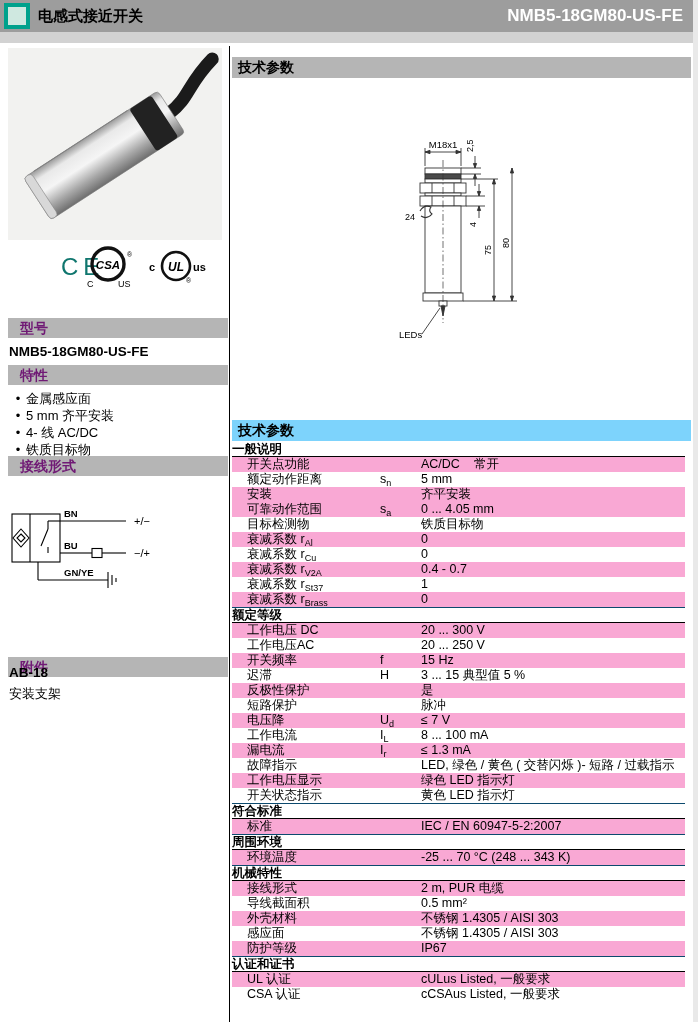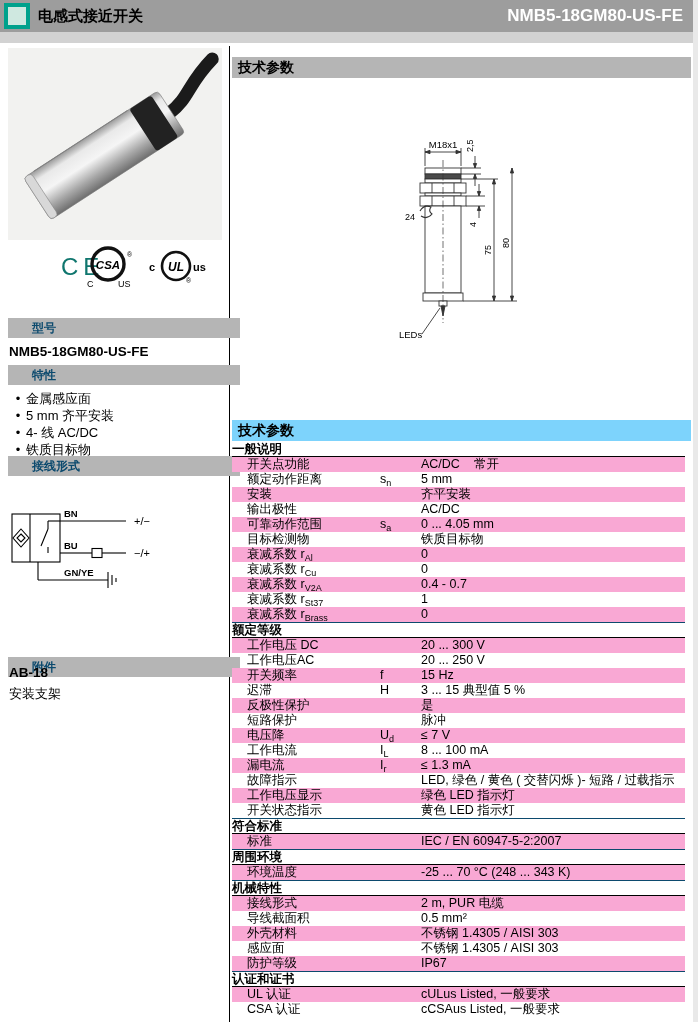--- a/index.html
+++ b/index.html
@@ -9,22 +9,22 @@
   
   .topbar{position:absolute;left:0;top:0;width:693px;height:32px;background:#9d9d9d;}
   .logo-square{position:absolute;left:4px;top:3px;width:18px;height:18px;
                border:4px solid #00a18c;background:#cfe8e0;}
   .topbar .title{position:absolute;left:38px;top:7px;font-size:15px;font-weight:bold;color:#000000;}
   .topbar .model{position:absolute;right:10px;top:6px;font-size:17px;font-weight:bold;color:#fff;}
   .substrip{position:absolute;left:0;top:32px;width:693px;height:11px;background:#d2d2d2;}
   
   .divider{position:absolute;left:229px;top:46px;width:1px;height:976px;background:#000;}
   
-  .bar{background:#b5b5b5;font-weight:bold;font-size:12px;line-height:20px;
-       padding-left:24px;color:#0c4a6e;}
+  .bar{background:#b5b5b5;font-weight:bold;font-size:14px;line-height:20px;
+       padding-left:12px;color:#701a75;}
   
   .leftcol{position:absolute;left:8px;top:44px;width:214px;}
   .photo{position:absolute;left:0;top:4px;width:214px;height:192px;background:#f2f2f0;}
   .certs{position:absolute;left:0;top:201px;width:214px;height:44px;}
   .ce{position:absolute;left:8px;top:8px;font-size:24px;letter-spacing:5px;color:#0f766e;margin-left:45px;}
   .bar-model{position:absolute;left:0;top:274px;width:208px;}
   .model-text{position:absolute;left:1px;top:300px;font-size:13.5px;font-weight:bold;}
   .bar-feat{position:absolute;left:0;top:321px;width:208px;}
   .features{position:absolute;left:2px;top:346px;font-size:13px;line-height:17px;}
   .features .fi{display:flex;}
@@ -245,25 +245,20 @@
         <div class="trow">
           <span class="t-label">额定动作距离</span>
           <span class="t-sym">s<sub>n</sub></span>
           <span class="t-val">5 mm</span>
         </div>
         <div class="trow shade">
           <span class="t-label">安装</span>
           <span class="t-sym"></span>
           <span class="t-val">齐平安装</span>
         </div>
-        <div class="trow">
-          <span class="t-label">输出极性</span>
-          <span class="t-sym"></span>
-          <span class="t-val">AC/DC</span>
-        </div>
         <div class="trow shade">
           <span class="t-label">可靠动作范围</span>
           <span class="t-sym">s<sub>a</sub></span>
           <span class="t-val">0 ... 4.05 mm</span>
         </div>
         <div class="trow">
           <span class="t-label">目标检测物</span>
           <span class="t-sym"></span>
           <span class="t-val">铁质目标物</span>
         </div>

